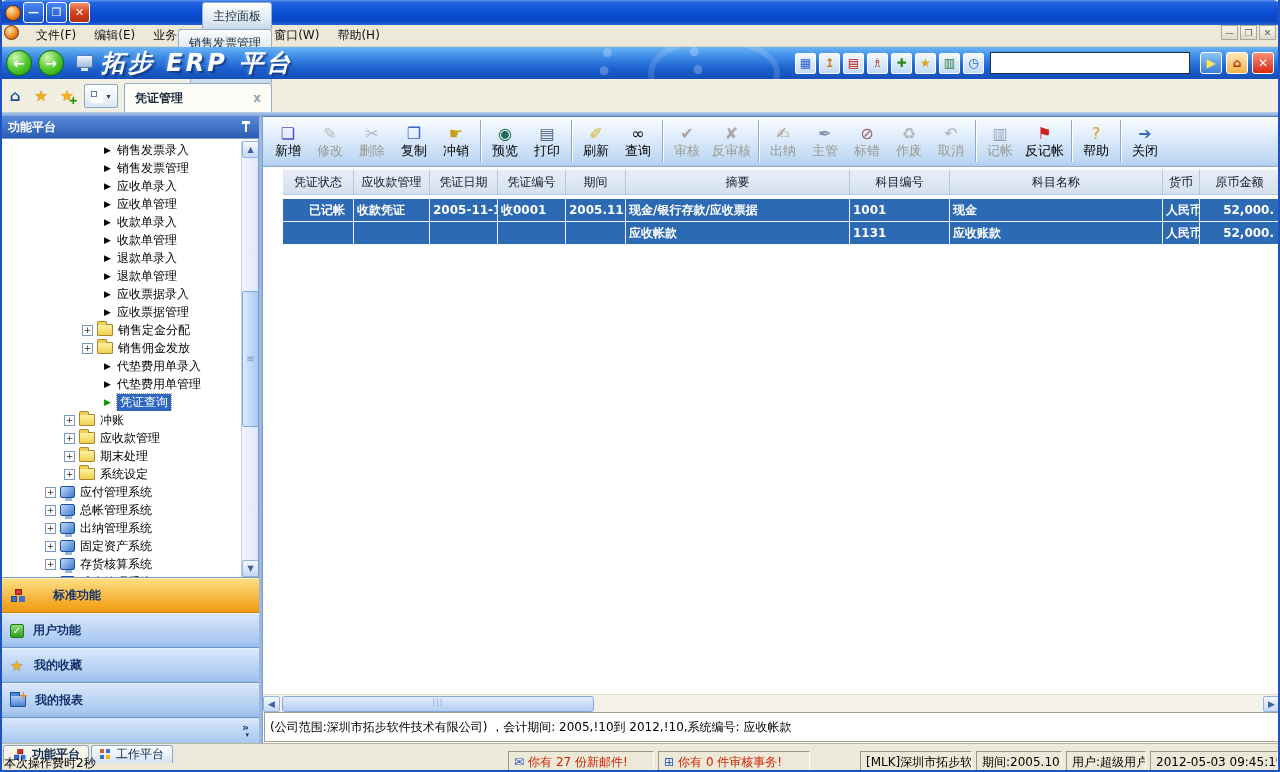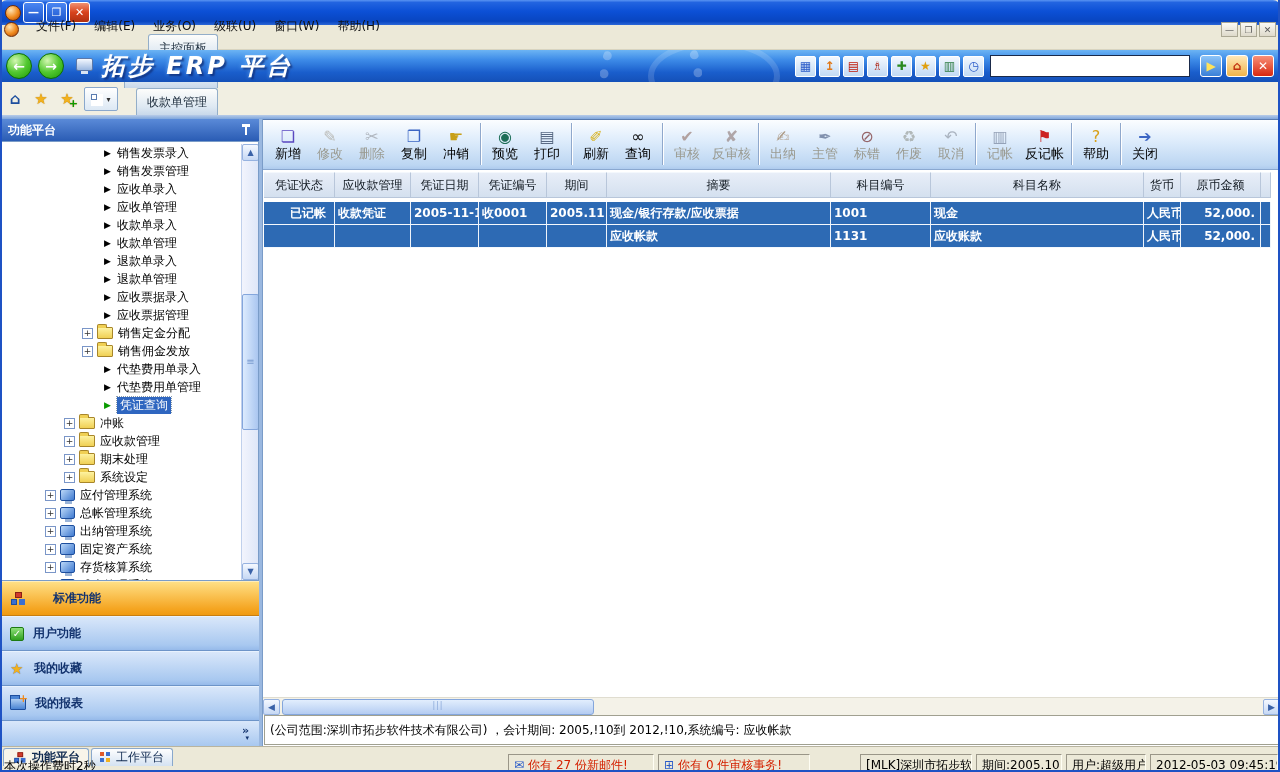--- a/index.html
+++ b/index.html
@@ -8,21 +8,21 @@
   .frame { position:absolute; inset:0; border:2px solid #1e52c4; border-top:none; pointer-events:none; z-index:99; }
 
   
   .titlebar { height:25px; background:linear-gradient(180deg,#5a94f2 0%,#2264e0 10%,#0c50d6 45%,#0845c0 85%,#2a66d8 100%); display:flex; align-items:center; padding:0 4px 0 5px; border-radius:7px 7px 0 0; }
   .applogo { width:16px; height:16px; border-radius:50%; background:radial-gradient(circle at 35% 30%,#ffe2b0,#f08a1d 55%,#a84208); border:1px solid #702c06; flex:none; }
   .title-text { color:#fff; font-weight:bold; font-size:13px; margin-left:5px; text-shadow:1px 1px 1px #00227a; white-space:nowrap; flex:1; }
   .winbtn { width:21px; height:21px; margin-left:2px; border:1px solid #fff; border-radius:3px; color:#fff; font-size:11px; font-weight:bold; display:flex; align-items:center; justify-content:center; background:linear-gradient(#4a86f2,#1c55cc); }
   .winbtn.close { background:linear-gradient(#f09070,#d8431c 50%,#b03010); }
 
   
-  .menubar { height:22px; background:#ece9d8; display:flex; align-items:flex-end; padding:12px 4px; border-bottom:1px solid #d8d4c0; }
+  .menubar { height:22px; background:#ece9d8; display:flex; align-items:flex-start; padding:0 4px; border-bottom:1px solid #d8d4c0; }
   .menulogo { width:15px; height:15px; border-radius:50%; background:radial-gradient(circle at 35% 30%,#ffe2b0,#f08a1d 55%,#a84208); border:1px solid #702c06; margin-right:8px; flex:none; }
   .menu-item { padding:2px 9px; color:#111; white-space:nowrap; }
   .menubar .spacer { flex:1; }
   .mdibtn { width:17px; height:15px; border:1px solid #aba894; background:linear-gradient(#fbfaf5,#dedacb); color:#555; font-size:9px; display:flex; align-items:center; justify-content:center; margin-left:2px; }
 
   
   .banner { height:32px; background:linear-gradient(180deg,#6cb4f4 0%,#3e8ce8 30%,#1a5ecc 70%,#1450b8 100%); display:flex; align-items:center; padding:0 6px; position:relative; overflow:hidden; }
   .banner::before { content:""; position:absolute; left:600px; top:-28px; width:84px; height:84px; border:9px dotted rgba(255,255,255,.25); border-radius:50%; }
   .banner::after { content:""; position:absolute; left:648px; top:-10px; width:120px; height:60px; border:6px solid rgba(255,255,255,.14); border-radius:50%; }
   .navbtn { width:26px; height:26px; border-radius:50%; border:1px solid #0c6e00; background:radial-gradient(circle at 35% 28%,#d2f7b0,#52c830 50%,#1e9a08); color:#fff; font-weight:bold; font-size:14px; display:flex; align-items:center; justify-content:center; margin-right:6px; flex:none; z-index:1; }
@@ -105,21 +105,21 @@
   .main { flex:1; display:flex; flex-direction:column; background:#fff; border-left:1px solid #7a9cc8; min-width:0; }
   .toolbar { height:51px; flex:none; background:linear-gradient(#fbfdff,#dcebfb 45%,#bcd6f2 92%,#aecbee); border-top:1px solid #5a7cb0; border-bottom:1px solid #8aa8d0; display:flex; align-items:center; padding:2px 2px 4px 4px; }
   .tbtn { min-width:42px; padding:0 3px; height:42px; display:flex; flex-direction:column; align-items:center; justify-content:center; border:1px solid transparent; border-radius:2px; }
   .tbtn .tico { font-size:16px; line-height:19px; height:20px; }
   .tbtn .tlab { font-size:13px; line-height:14px; color:#000; white-space:nowrap; }
   .tbtn.disabled .tlab { color:#9a9a90; }
   .tbtn.disabled .tico { filter:grayscale(.6); opacity:.75; }
   .tsep { width:1px; height:42px; background:#8fa8cc; margin:0 3px; box-shadow:1px 0 0 #fff; flex:none; }
 
   
-  .grid { padding-left:1px; margin-top:2px; flex:none; }
+  .grid { padding-left:20px; margin-top:2px; flex:none; }
   .trow { display:flex; }
   .hcell { height:26px; background:linear-gradient(#e8eef8,#d4e0ef); border-right:1px solid #b8c6da; border-bottom:1px solid #b8c6da; border-top:1px solid #f4f8fd; display:flex; align-items:center; justify-content:center; color:#101820; white-space:nowrap; overflow:hidden; flex:none; }
   .rrow { margin-top:0; }
   .rrow .cell { height:23px; background:#2d6ab4; color:#fff; font-weight:bold; display:flex; align-items:center; padding-left:3px; border-right:1px solid #eef3fa; border-bottom:1px solid #f4f8fd; white-space:nowrap; overflow:hidden; flex:none; }
   .w0{width:71px}.w1{width:76px}.w2{width:68px}.w3{width:68px}.w4{width:60px}.w5{width:224px}.w6{width:100px}.w7{width:213px}.w8{width:37px}.w9{width:80px}.w10{width:10px}
   .rrow .cell.w0 { justify-content:flex-end; padding-right:8px; }
   .rrow .cell.w9 { justify-content:flex-end; padding-right:5px; }
   .hdr-gap { height:4px; }
 
   .filler { flex:1; background:#fff; }
@@ -211,20 +211,24 @@
   <span id="tabs" style="display:flex;align-items:flex-end;flex-direction:column;">
       <div class="tab">
         <span>主控面板</span>
       </div>
       <div class="tab">
         <span>销售发票管理</span>
       </div>
       <div class="tab">
         <span>收款单管理</span>
       </div>
+      <div class="tab active">
+        <span>凭证管理</span>
+        <span class="x">x</span>
+      </div>
     </span>
 </div>
 
 <div class="framestrip"></div>
 
 <div class="content">
 
   <div class="sidebar">
     <div class="side-header">
       <span class="ht">功能平台</span>

